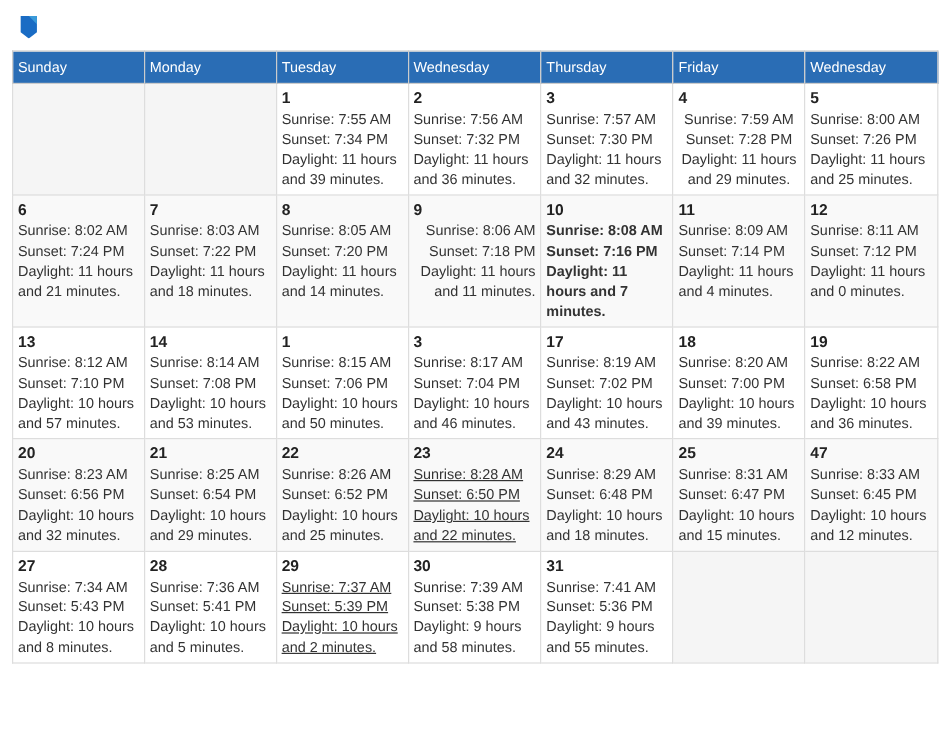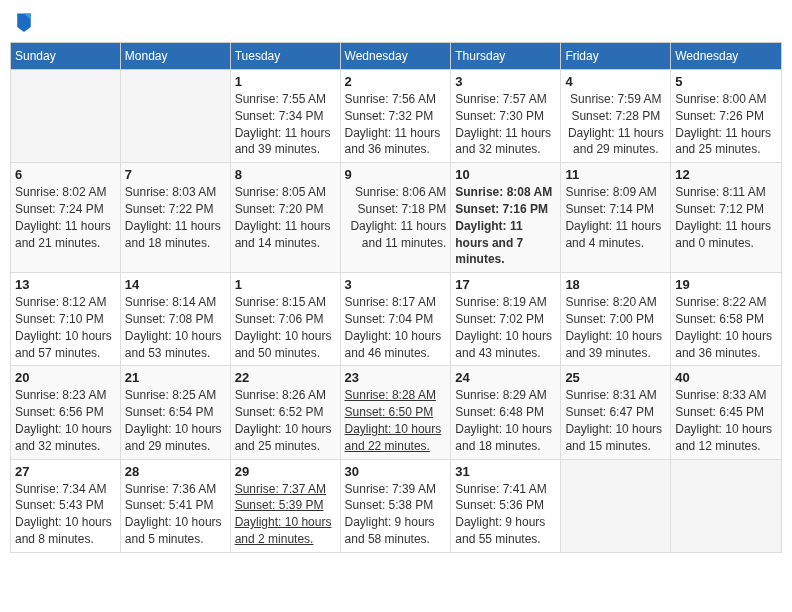--- a/index.html
+++ b/index.html
@@ -280,21 +280,21 @@
 Sunset: 6:48 PM
 Daylight: 10 hours and 18 minutes.</div>
         </td>
         <td>
           <span class="day-num">25</span>
           <div class="day-info" style="white-space: pre-line;">Sunrise: 8:31 AM
 Sunset: 6:47 PM
 Daylight: 10 hours and 15 minutes.</div>
         </td>
         <td>
-          <span class="day-num">40</span>
+          <span class="day-num">47</span>
           <div class="day-info" style="white-space: pre-line;">Sunrise: 8:33 AM
 Sunset: 6:45 PM
 Daylight: 10 hours and 12 minutes.</div>
         </td>
       </tr>
       <tr>
         <td>
           <span class="day-num">27</span>
           <div class="day-info" style="white-space: pre-line;">Sunrise: 7:34 AM
 Sunset: 5:43 PM

